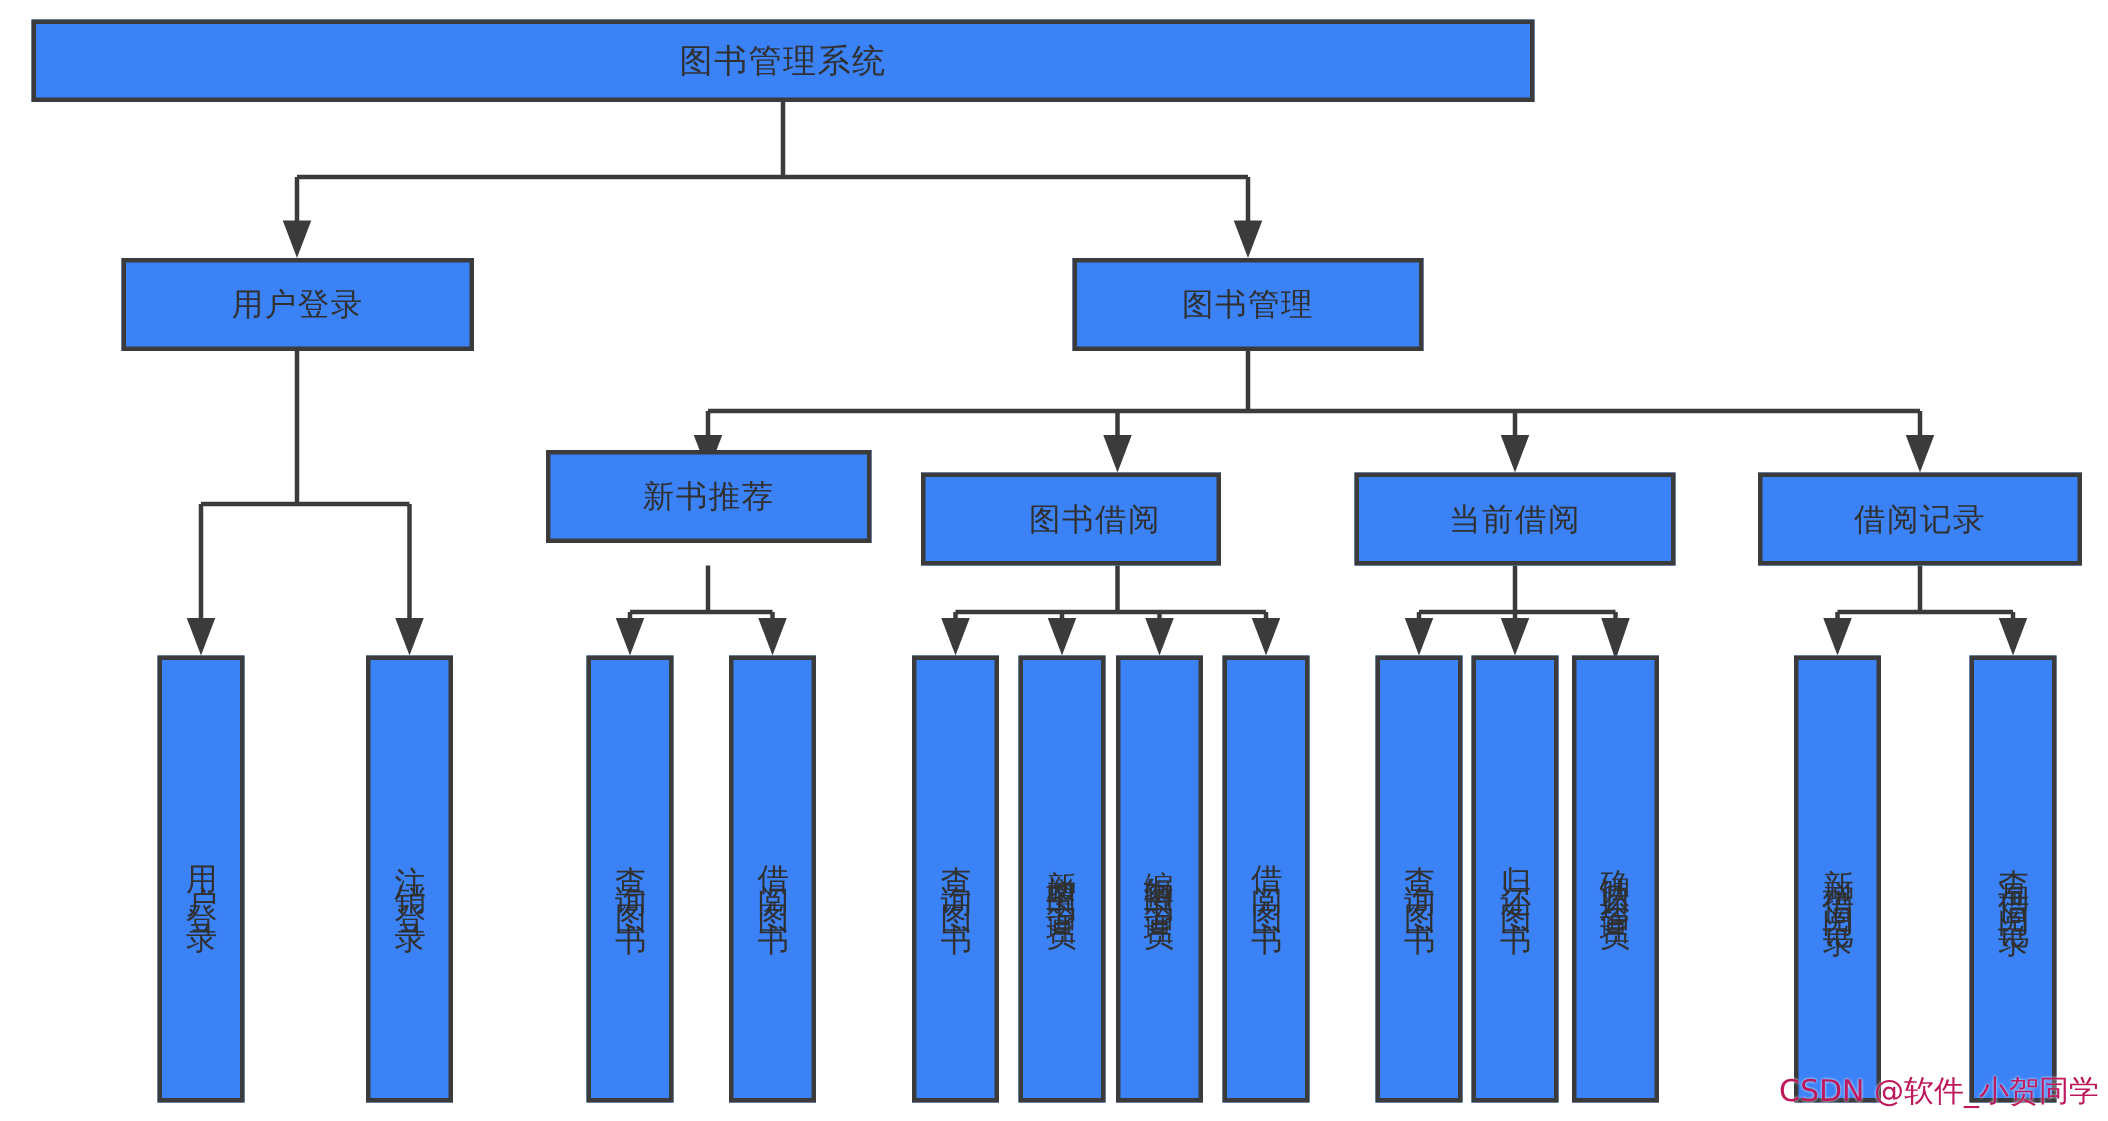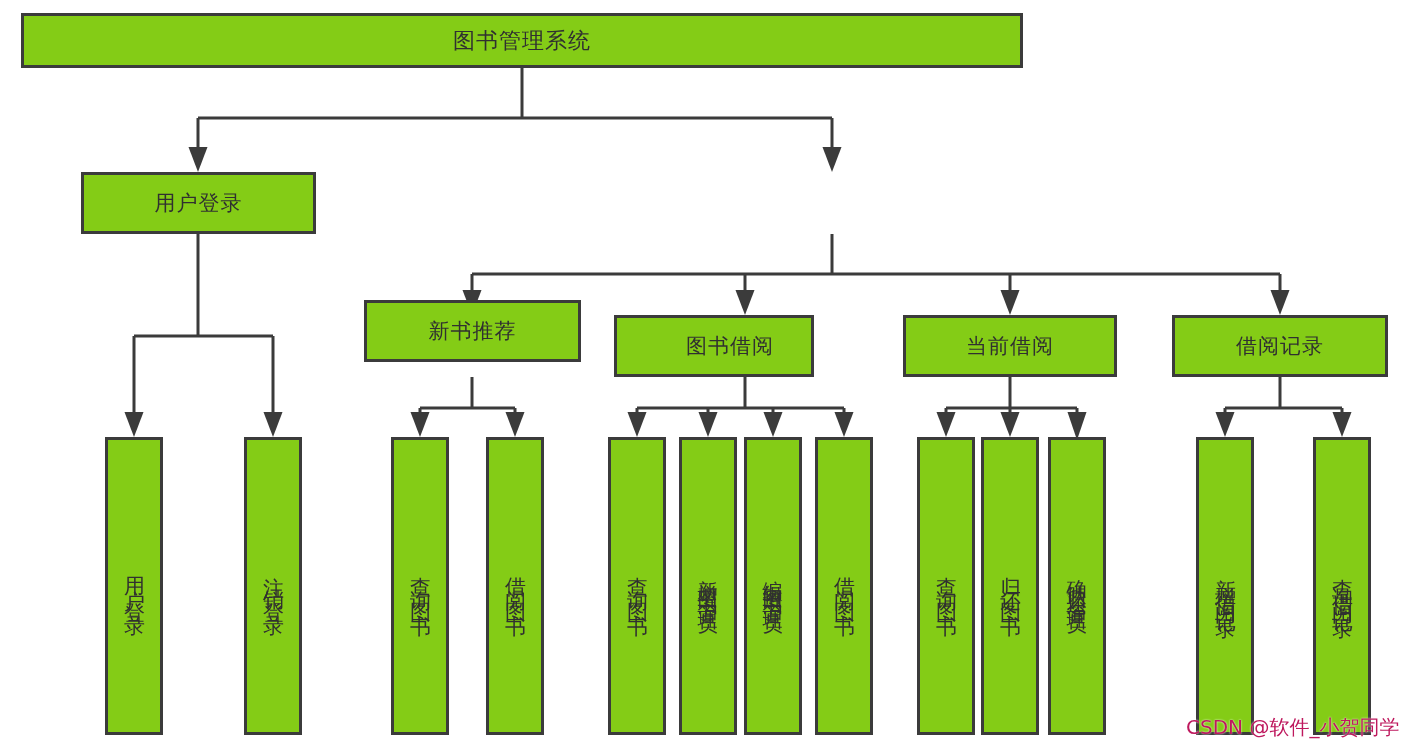--- a/index.html
+++ b/index.html
@@ -8,21 +8,21 @@
     width:1405px;height:747px;
     background:#ffffff;
     font-family:"DejaVu Sans", sans-serif;
     color:#303030;
     overflow:hidden;
   }
   #connectors{position:absolute;left:0;top:0;width:1405px;height:747px;}
   .node{
     position:absolute;
     box-sizing:border-box;
-    background:#84cc16;
+    background:#3b82f6;
     border:3px solid #3b3b3b;
     display:flex;
     align-items:center;
     justify-content:center;
     text-align:center;
   }
   .hlabel{font-size:21px;letter-spacing:1px;white-space:nowrap;}
   .root{left:21px;top:13px;width:1002px;height:55px;}
   .root .hlabel{font-size:22px;}
   .l2a{left:81px;top:172px;width:235px;height:62px;}
@@ -125,20 +125,23 @@
     <polygon class="arrow" points="1332.5,412 1351.5,412 1342,437"></polygon>
   </svg>
 
   <div class="node root">
     <span class="hlabel">图书管理系统</span>
   </div>
 
   <div class="node l2a">
     <span class="hlabel">用户登录</span>
   </div>
+  <div class="node l2b">
+    <span class="hlabel">图书管理</span>
+  </div>
 
   <div class="node l3a">
     <span class="hlabel">新书推荐</span>
   </div>
   <div class="node l3b">
     <span class="hlabel">图书借阅</span>
   </div>
   <div class="node l3c">
     <span class="hlabel">当前借阅</span>
   </div>

